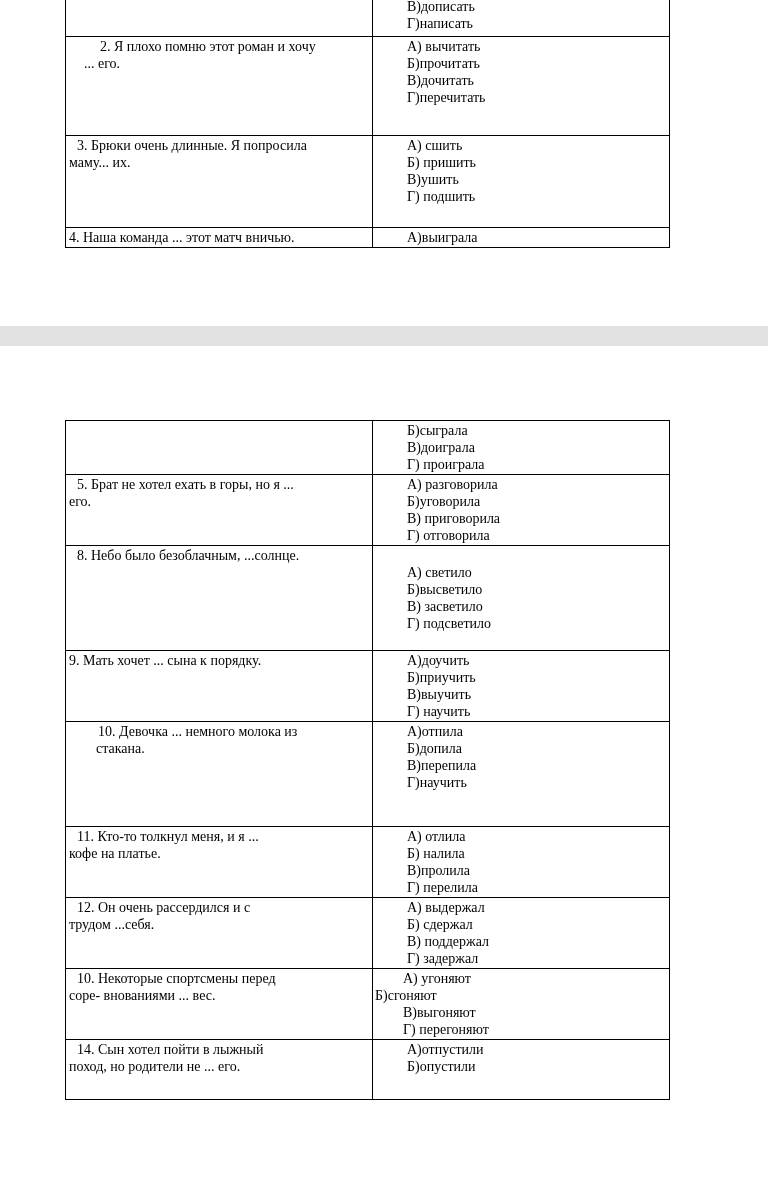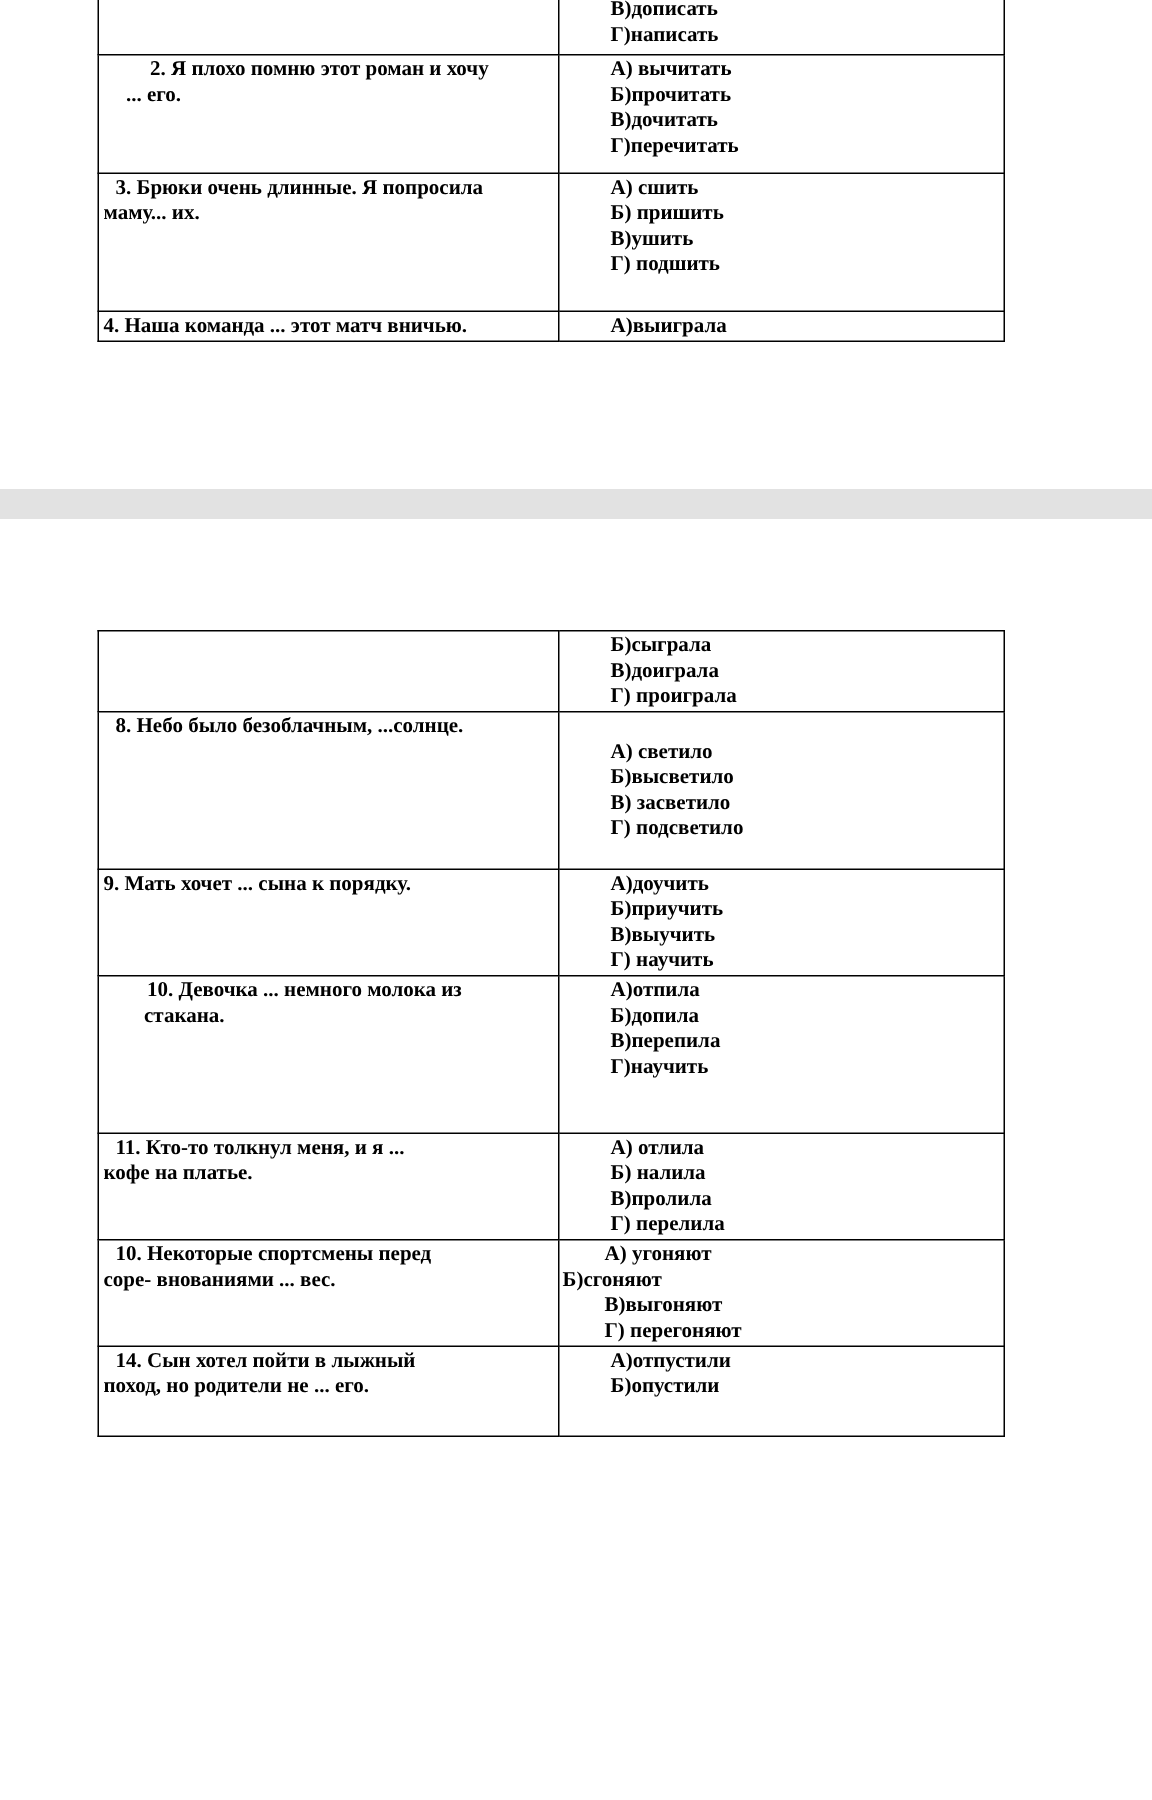--- a/index.html
+++ b/index.html
@@ -1,15 +1,15 @@
 <!DOCTYPE html>
 <html><head>
 <meta charset="utf-8">
 <style>
-  * { box-sizing: border-box; font-weight: bold; }
+  * { box-sizing: border-box; }
   html, body { margin: 0; padding: 0; }
   body {
     width: 768px;
     height: 1200px;
     position: relative;
     overflow: hidden;
     background: #ffffff;
     font-family: "Liberation Serif", "DejaVu Serif", serif;
     font-size: 14px;
     line-height: 17px;
@@ -51,21 +51,21 @@
 
 <div class="doc-viewer">
 
   <table class="ex-table" id="table-p1">
     <tbody>
         <tr style="height:40px">
       <td class="q"></td>
       <td class="o">В)дописать
 Г)написать</td>
     </tr>
-    <tr style="height:79px">
+    <tr style="height:99px">
       <td class="q indent">2. Я плохо помню этот роман и хочу
 ... его.</td>
       <td class="o">А) вычитать
 Б)прочитать
 В)дочитать
 Г)перечитать</td>
     </tr>
     <tr style="height:92px">
       <td class="q">3. Брюки очень длинные. Я попросила
 маму... их.</td>
@@ -83,20 +83,28 @@
 
   <div class="page-separator"></div>
 
   <table class="ex-table" id="table-p2">
     <tbody>
         <tr style="height:52px">
       <td class="q"></td>
       <td class="o">Б)сыграла
 В)доиграла
 Г) проиграла</td>
+    </tr>
+    <tr style="height:70px">
+      <td class="q">5. Брат не хотел ехать в горы, но я ...
+его.</td>
+      <td class="o">А) разговорила
+Б)уговорила
+В) приговорила
+Г) отговорила</td>
     </tr>
     <tr style="height:105px">
       <td class="q">8. Небо было безоблачным, ...солнце.</td>
       <td class="o">
 А) светило
 Б)высветило
 В) засветило
 Г) подсветило</td>
     </tr>
     <tr style="height:65px">
@@ -116,20 +124,28 @@
     </tr>
     <tr style="height:70px">
       <td class="q">11. Кто-то толкнул меня, и я ...
 кофе на платье.</td>
       <td class="o">А) отлила
 Б) налила
 В)пролила
 Г) перелила</td>
     </tr>
     <tr style="height:70px">
+      <td class="q">12. Он очень рассердился и с
+трудом ...себя.</td>
+      <td class="o">А) выдержал
+Б) сдержал
+В) поддержал
+Г) задержал</td>
+    </tr>
+    <tr style="height:70px">
       <td class="q">10. Некоторые спортсмены перед
 соре-   внованиями ... вес.</td>
       <td class="o flush">        А) угоняют
 Б)сгоняют
         В)выгоняют
         Г) перегоняют</td>
     </tr>
     <tr style="height:60px">
       <td class="q">14. Сын хотел пойти в лыжный
 поход, но родители не ... его.</td>

